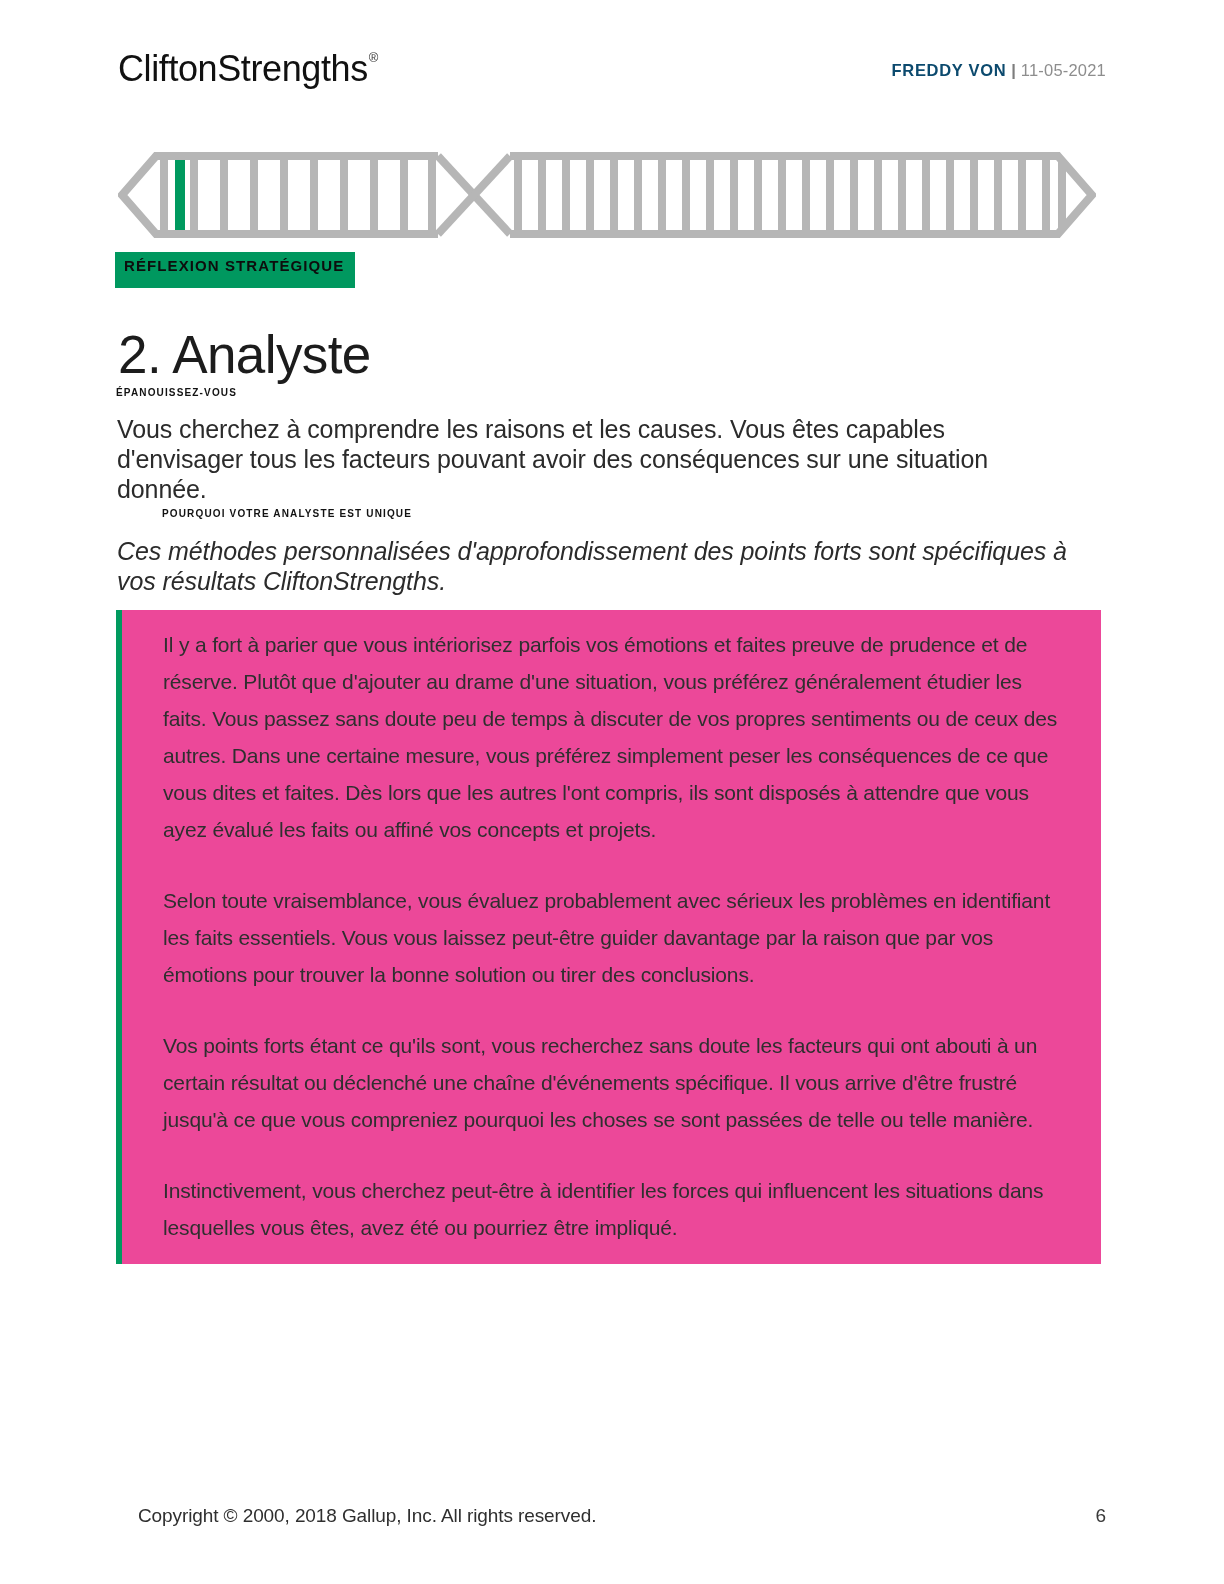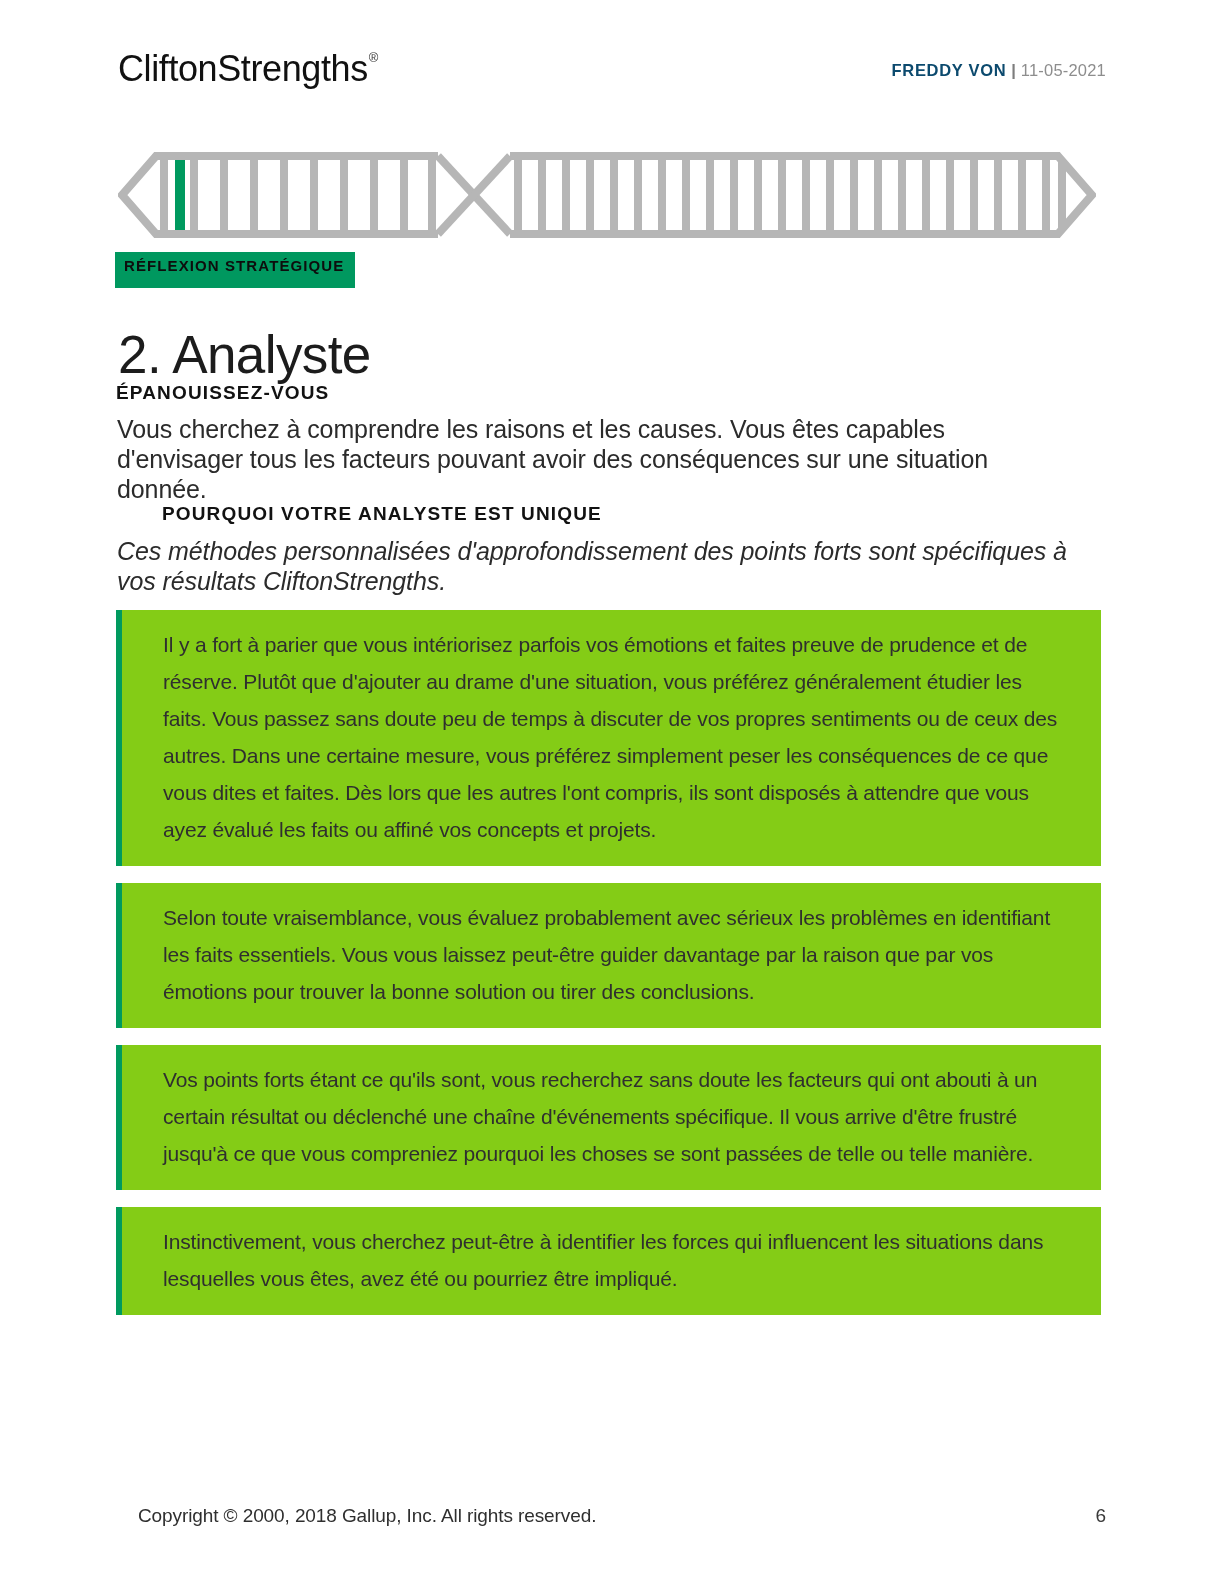--- a/index.html
+++ b/index.html
@@ -102,21 +102,21 @@
     font-weight: 300;
     letter-spacing: -0.6px;
     color: #1c1c1c;
     line-height: 62px;
   }
 
   
   .sec-head {
     position: absolute;
     left: 116px;
-    font-size: 19px;
+    font-size: 10px;
     font-weight: bold;
     letter-spacing: 1.15px;
     color: #121212;
     line-height: 20px;
   }
   .sec-body {
     position: absolute;
     left: 117px;
     width: 930px;
     font-size: 25px;
@@ -137,24 +137,23 @@
 
   
   .blocks {
     position: absolute;
     left: 116px;
     top: 610px;
     width: 985px;
   }
   .block {
     position: relative;
-    background: #84cc16;
+    background: #ec4899;
     border-left: 6px solid #009a5f;
     box-sizing: border-box;
-    margin-bottom: 17px;
     padding: 16px 30px 18px 41px;
   }
   .block p {
     margin: 0;
     font-size: 21px;
     line-height: 37px;
     color: #2f2f2f;
     letter-spacing: -0.15px;
     font-weight: 400;
   }

